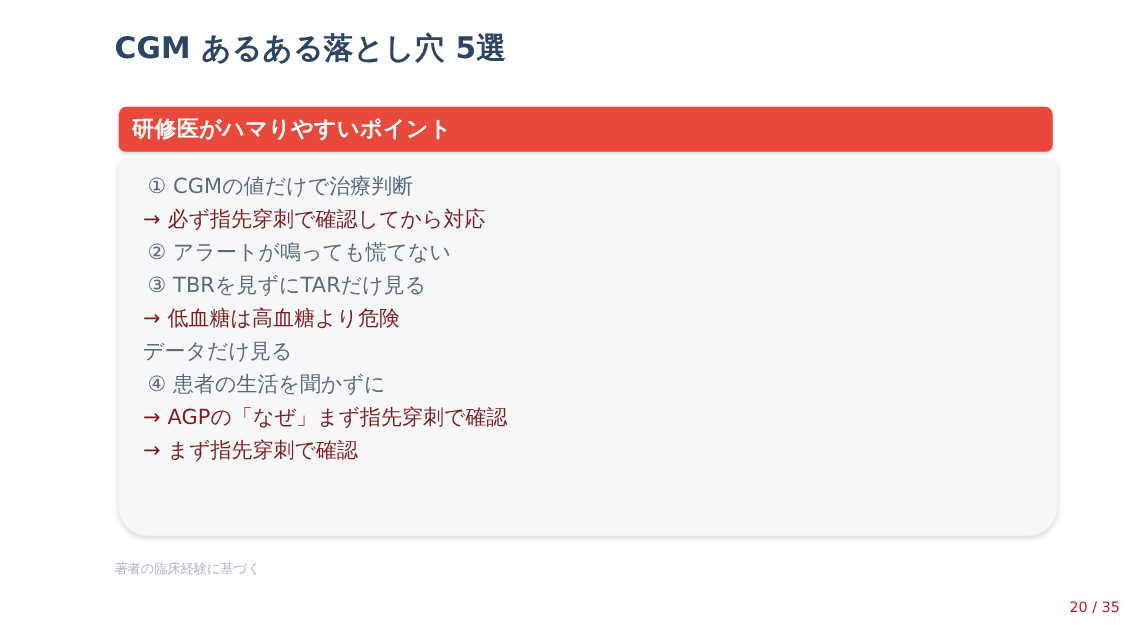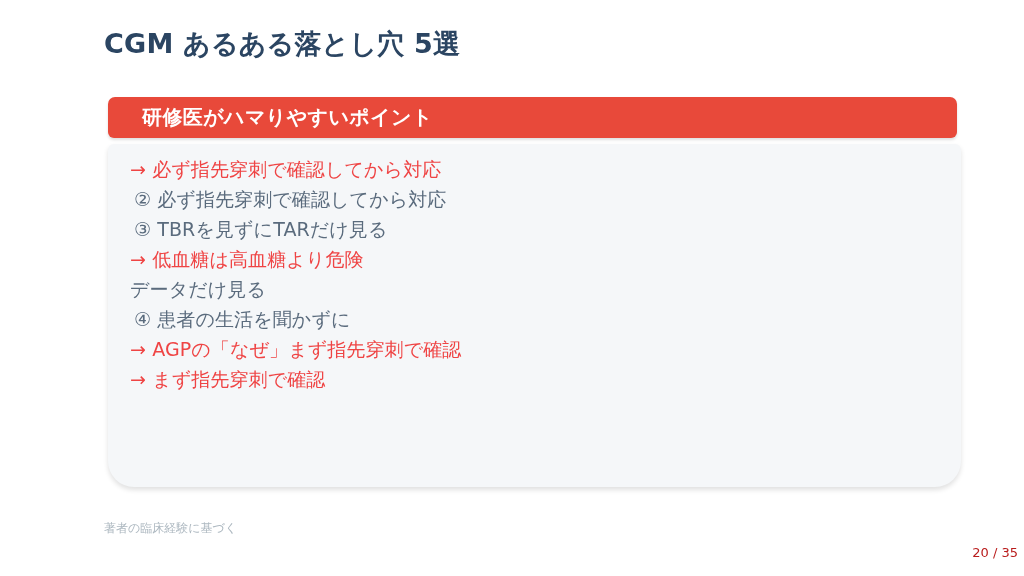--- a/index.html
+++ b/index.html
@@ -42,21 +42,21 @@
     left: 88px;
     top: 97px;
     width: 849px;
     height: 41px;
     background: #e8493a;
     border-radius: 7px 7px 6px 6px;
     box-shadow: 0 2px 3px rgba(0,0,0,0.13);
     display: flex;
     align-items: center;
     box-sizing: border-box;
-    padding-left: 34px;
+    padding-left: 12px;
   }
   .card-header-text {
     color: #ffffff;
     font-size: 20px;
     font-weight: bold;
     letter-spacing: 0.4px;
     white-space: nowrap;
   }
 
   
@@ -86,31 +86,31 @@
     color: #5a6b7d;
     white-space: nowrap;
     padding-left: 26px;
     letter-spacing: 0.1px;
   }
   .point-line.numbered {
     padding-left: 26px;
   }
   .point-line.arrow {
     padding-left: 22px;
-    color: #ef4444;
+    color: #7f1d1d;
   }
   .point-line.cont {
     padding-left: 22px;
   }
 
   
   .footnote {
     position: absolute;
     left: 84px;
-    top: 520px;
+    top: 509px;
     font-size: 12px;
     color: #adb8c0;
     white-space: nowrap;
   }
 
   
   .page-number {
     position: absolute;
     right: 26px;
     top: 545px;
@@ -125,22 +125,23 @@
 <div class="slide">
 
   <div class="slide-title">CGM あるある落とし穴 5選</div>
 
   <div class="card-header">
     <span class="card-header-text">研修医がハマりやすいポイント</span>
   </div>
 
   <div class="card-body">
     <ul class="point-list">
+        <li class="point-line numbered">① CGMの値だけで治療判断</li>
         <li class="point-line arrow">→ 必ず指先穿刺で確認してから対応</li>
-        <li class="point-line numbered">② 必ず指先穿刺で確認してから対応</li>
+        <li class="point-line numbered">② アラートが鳴っても慌てない</li>
         <li class="point-line numbered">③ TBRを見ずにTARだけ見る</li>
         <li class="point-line arrow">→ 低血糖は高血糖より危険</li>
         <li class="point-line cont">データだけ見る</li>
         <li class="point-line numbered">④ 患者の生活を聞かずに</li>
         <li class="point-line arrow">→ AGPの「なぜ」まず指先穿刺で確認</li>
         <li class="point-line arrow">→ まず指先穿刺で確認</li>
       </ul>
   </div>
 
   <div class="footnote">著者の臨床経験に基づく</div>

